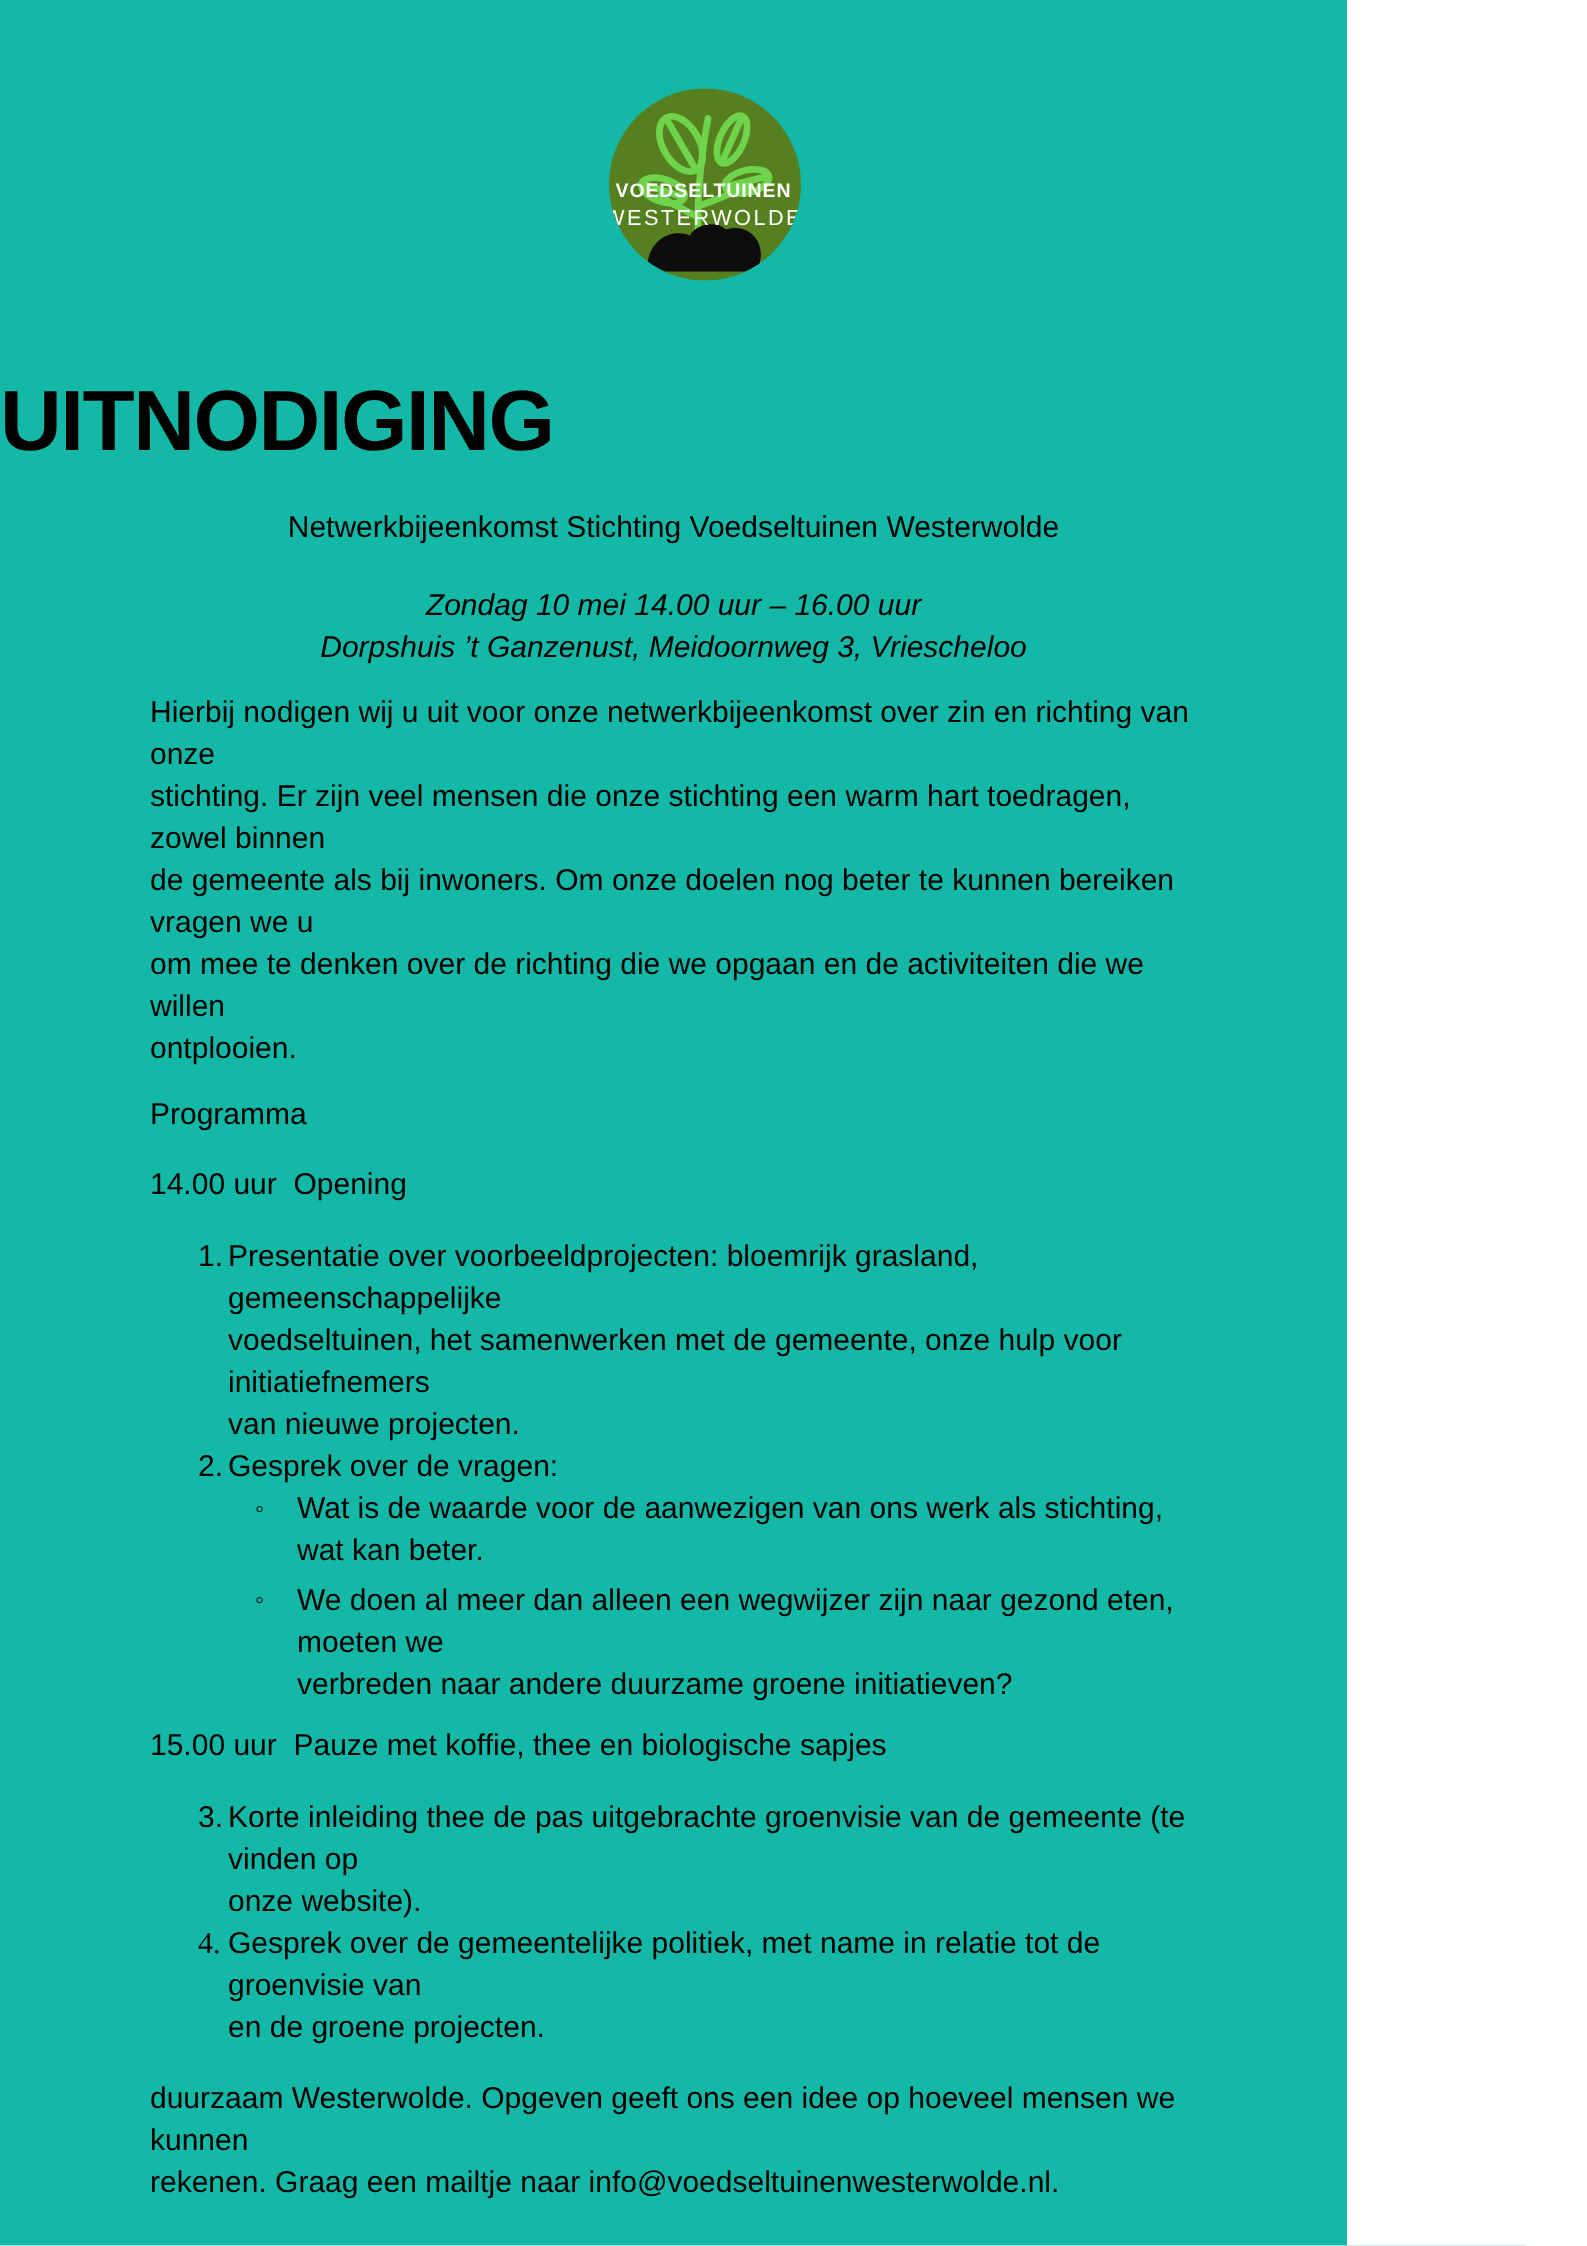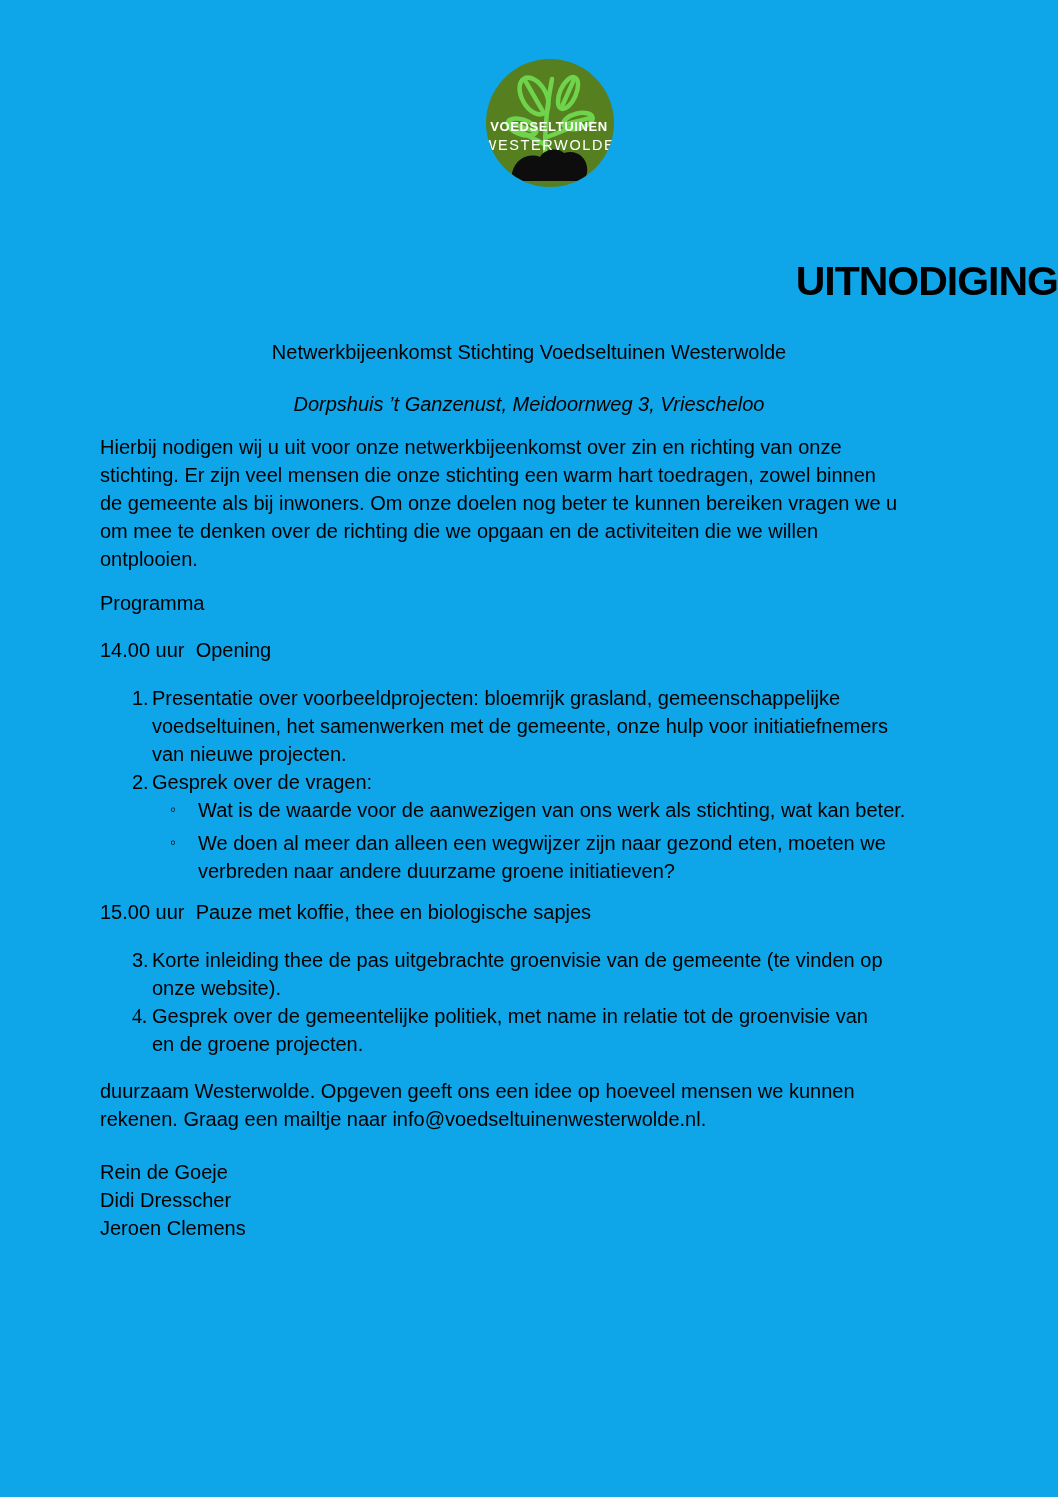--- a/index.html
+++ b/index.html
@@ -1,21 +1,21 @@
 <!DOCTYPE html>
 <html><head>
 <meta charset="utf-8">
 <title>Uitnodiging</title>
 <style>
   html, body { margin: 0; padding: 0; background: #ffffff; }
   .page {
     position: relative;
-    width: 1058px;
+    width: 898px;
     height: 1497px;
-    background: #0ea5e9;
+    background: #14b8a6;
     color: #000000;
     font-family: "Liberation Sans", sans-serif;
     font-size: 20px;
     line-height: 28px;
     overflow: hidden;
   }
   .logo-wrap {
     margin-top: 59px;
     display: flex;
     justify-content: center;
@@ -30,25 +30,25 @@
     letter-spacing: 0.6px;
   }
   .logo-line2 {
     font-family: "Liberation Sans", sans-serif;
     font-size: 14.5px;
     font-weight: 400;
     letter-spacing: 1.6px;
   }
   .doc-title {
     margin: 66px 0 0 0;
-    font-size: 41px;
+    font-size: 57px;
     line-height: 56px;
     font-weight: bold;
     letter-spacing: -1px;
-    text-align: right;
+    text-align: left;
   }
   .doc-subtitle {
     margin-top: 29px;
     text-align: center;
   }
   .event-block {
     margin-top: 24px;
     text-align: center;
     font-style: italic;
   }
@@ -118,20 +118,21 @@
         <path d="M26,114 C30,98 44,94 54,98 C58,90 72,88 78,94 C90,90 100,98 101,108 C102,114 100,120 96,122 L32,122 C28,120 25,118 26,114 Z" fill="#0d0d0d"></path>
         <text x="63" y="72" text-anchor="middle" class="logo-line1" fill="#ffffff">VOEDSELTUINEN</text>
         <text x="63" y="91" text-anchor="middle" class="logo-line2" fill="#ffffff">WESTERWOLDE</text>
       </g>
     </svg>
   </div>
 
   <h1 class="doc-title">UITNODIGING</h1>
   <div class="doc-subtitle">Netwerkbijeenkomst Stichting Voedseltuinen Westerwolde</div>
   <div class="event-block">
+    <div>Zondag 10 mei 14.00 uur – 16.00 uur</div>
     <div>Dorpshuis ’t Ganzenust, Meidoornweg 3, Vriescheloo</div>
   </div>
 
   <div class="content">
 
     <div class="para intro">
       <div>Hierbij nodigen wij u uit voor onze netwerkbijeenkomst over zin en richting van onze</div>
       <div>stichting. Er zijn veel mensen die onze stichting een warm hart toedragen, zowel binnen</div>
       <div>de gemeente als bij inwoners. Om onze doelen nog beter te kunnen bereiken vragen we u</div>
       <div>om mee te denken over de richting die we opgaan en de activiteiten die we willen</div>

